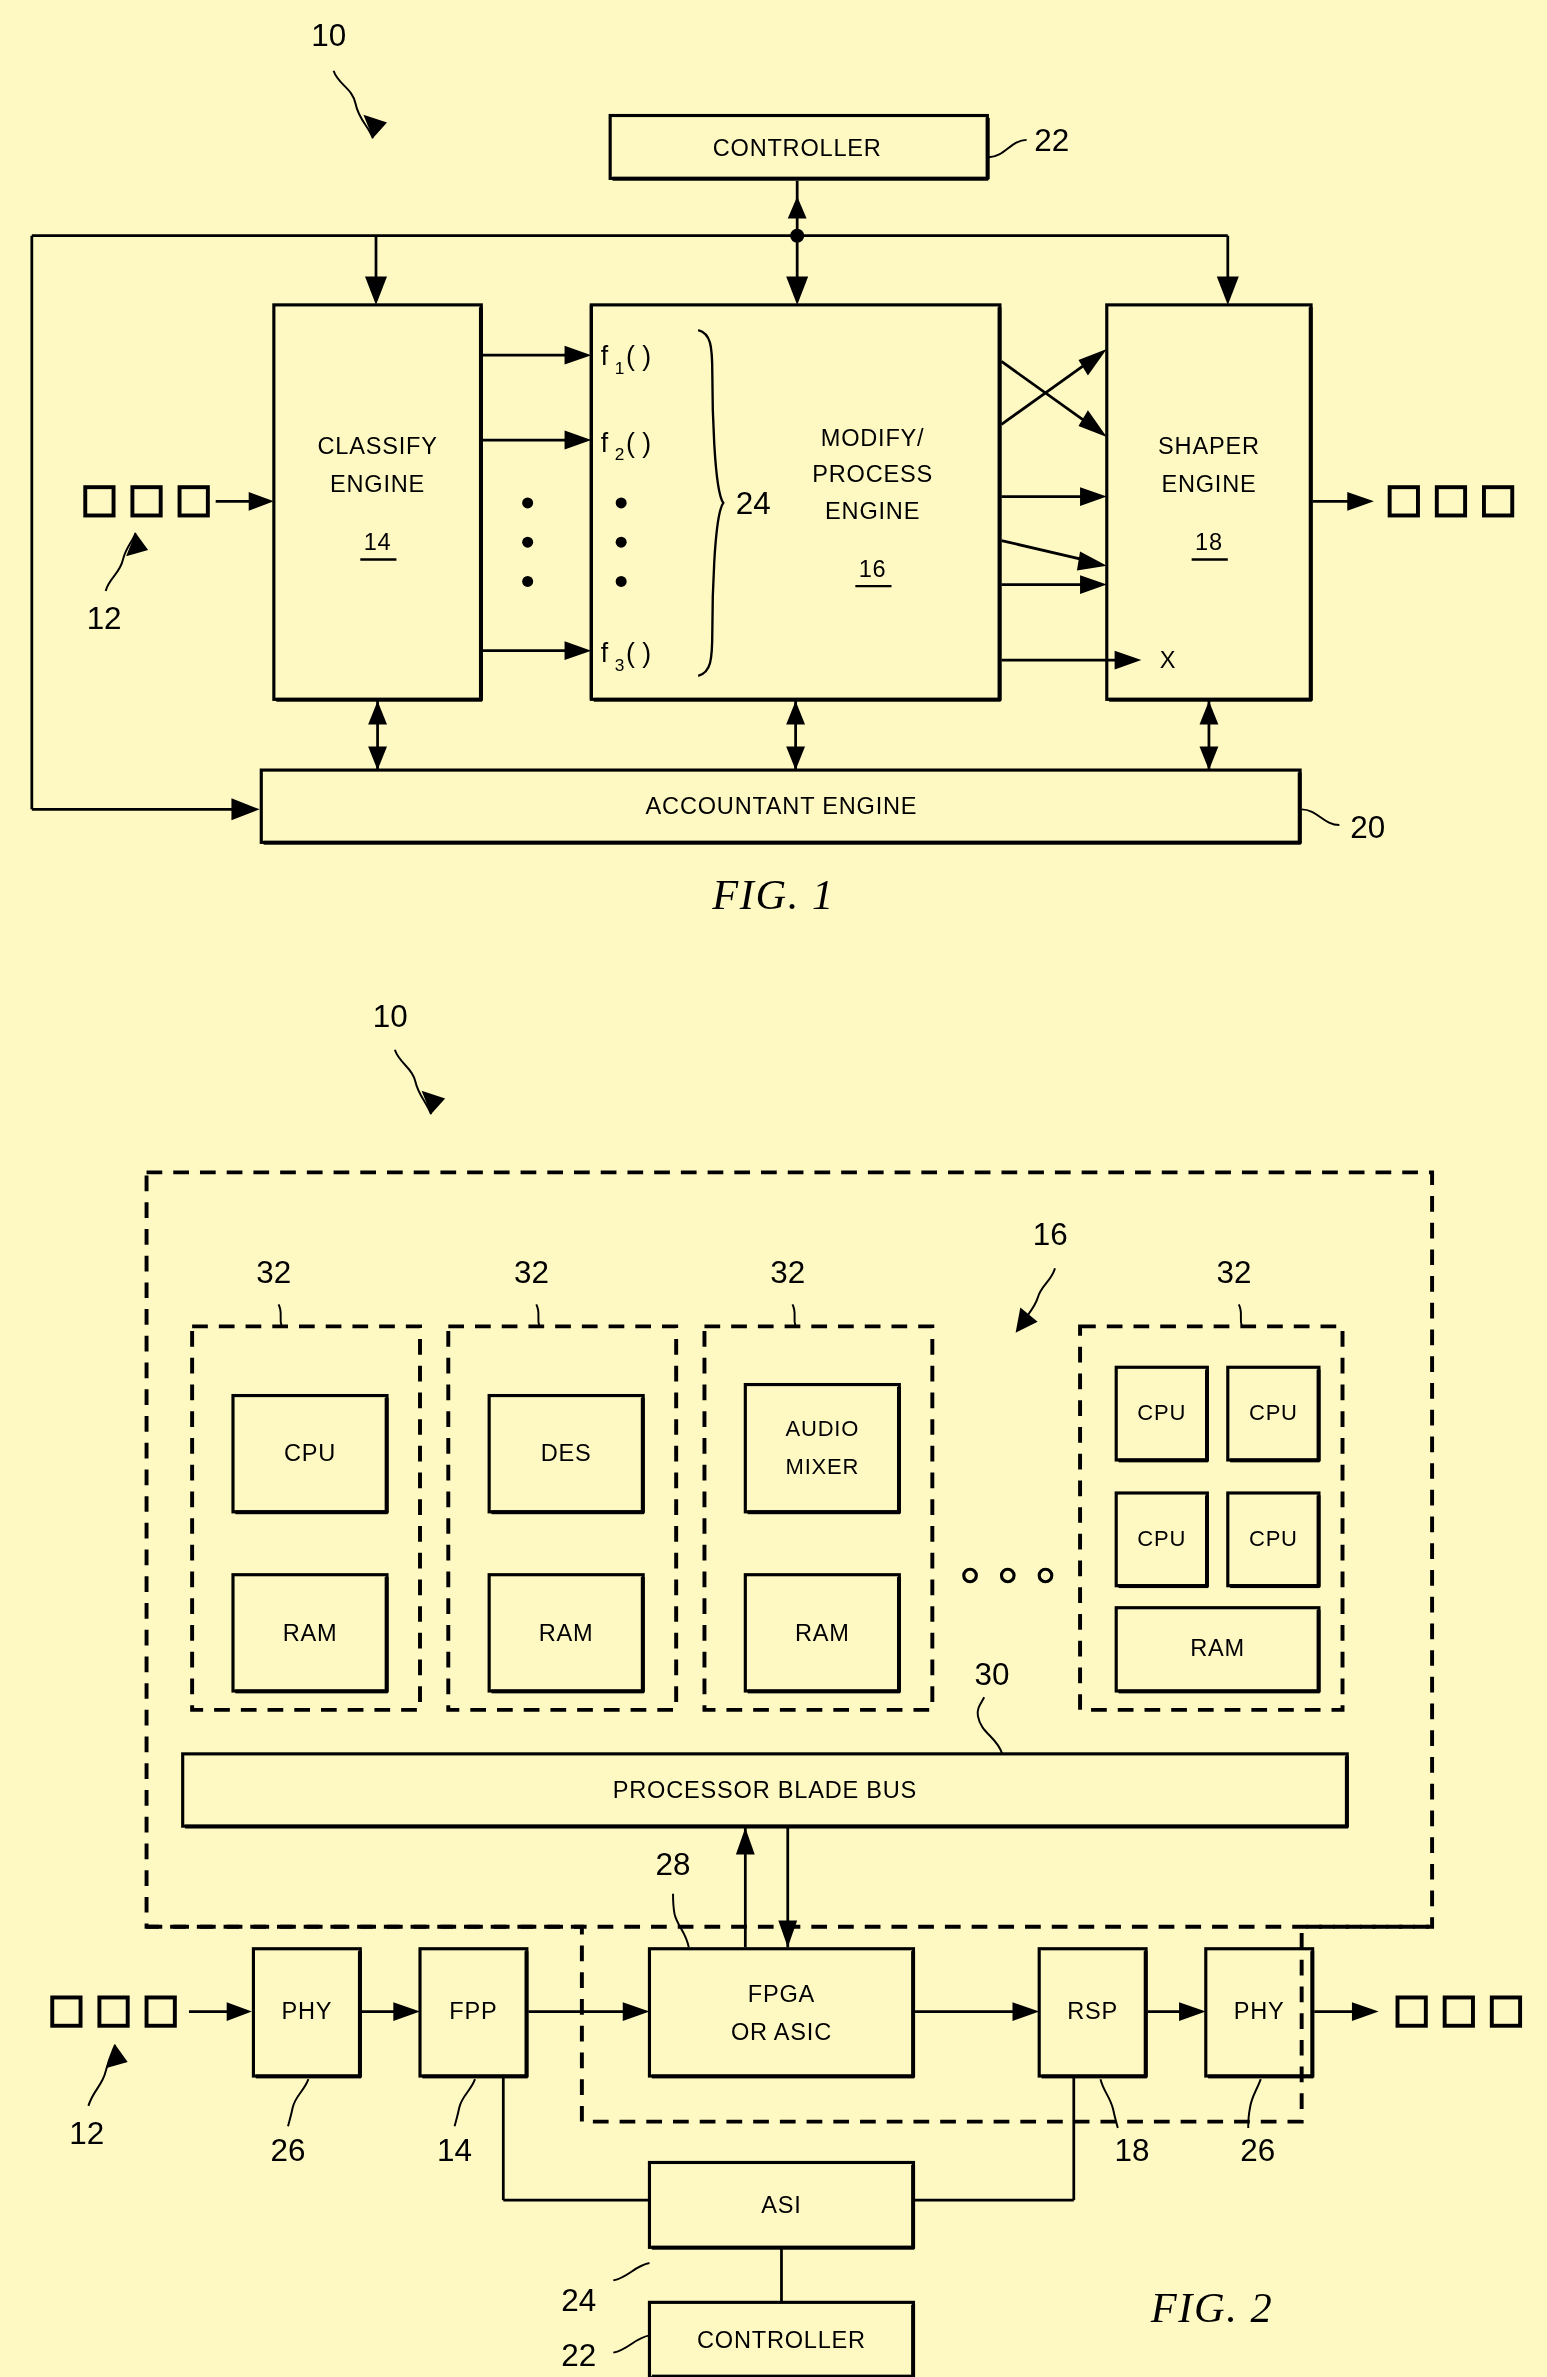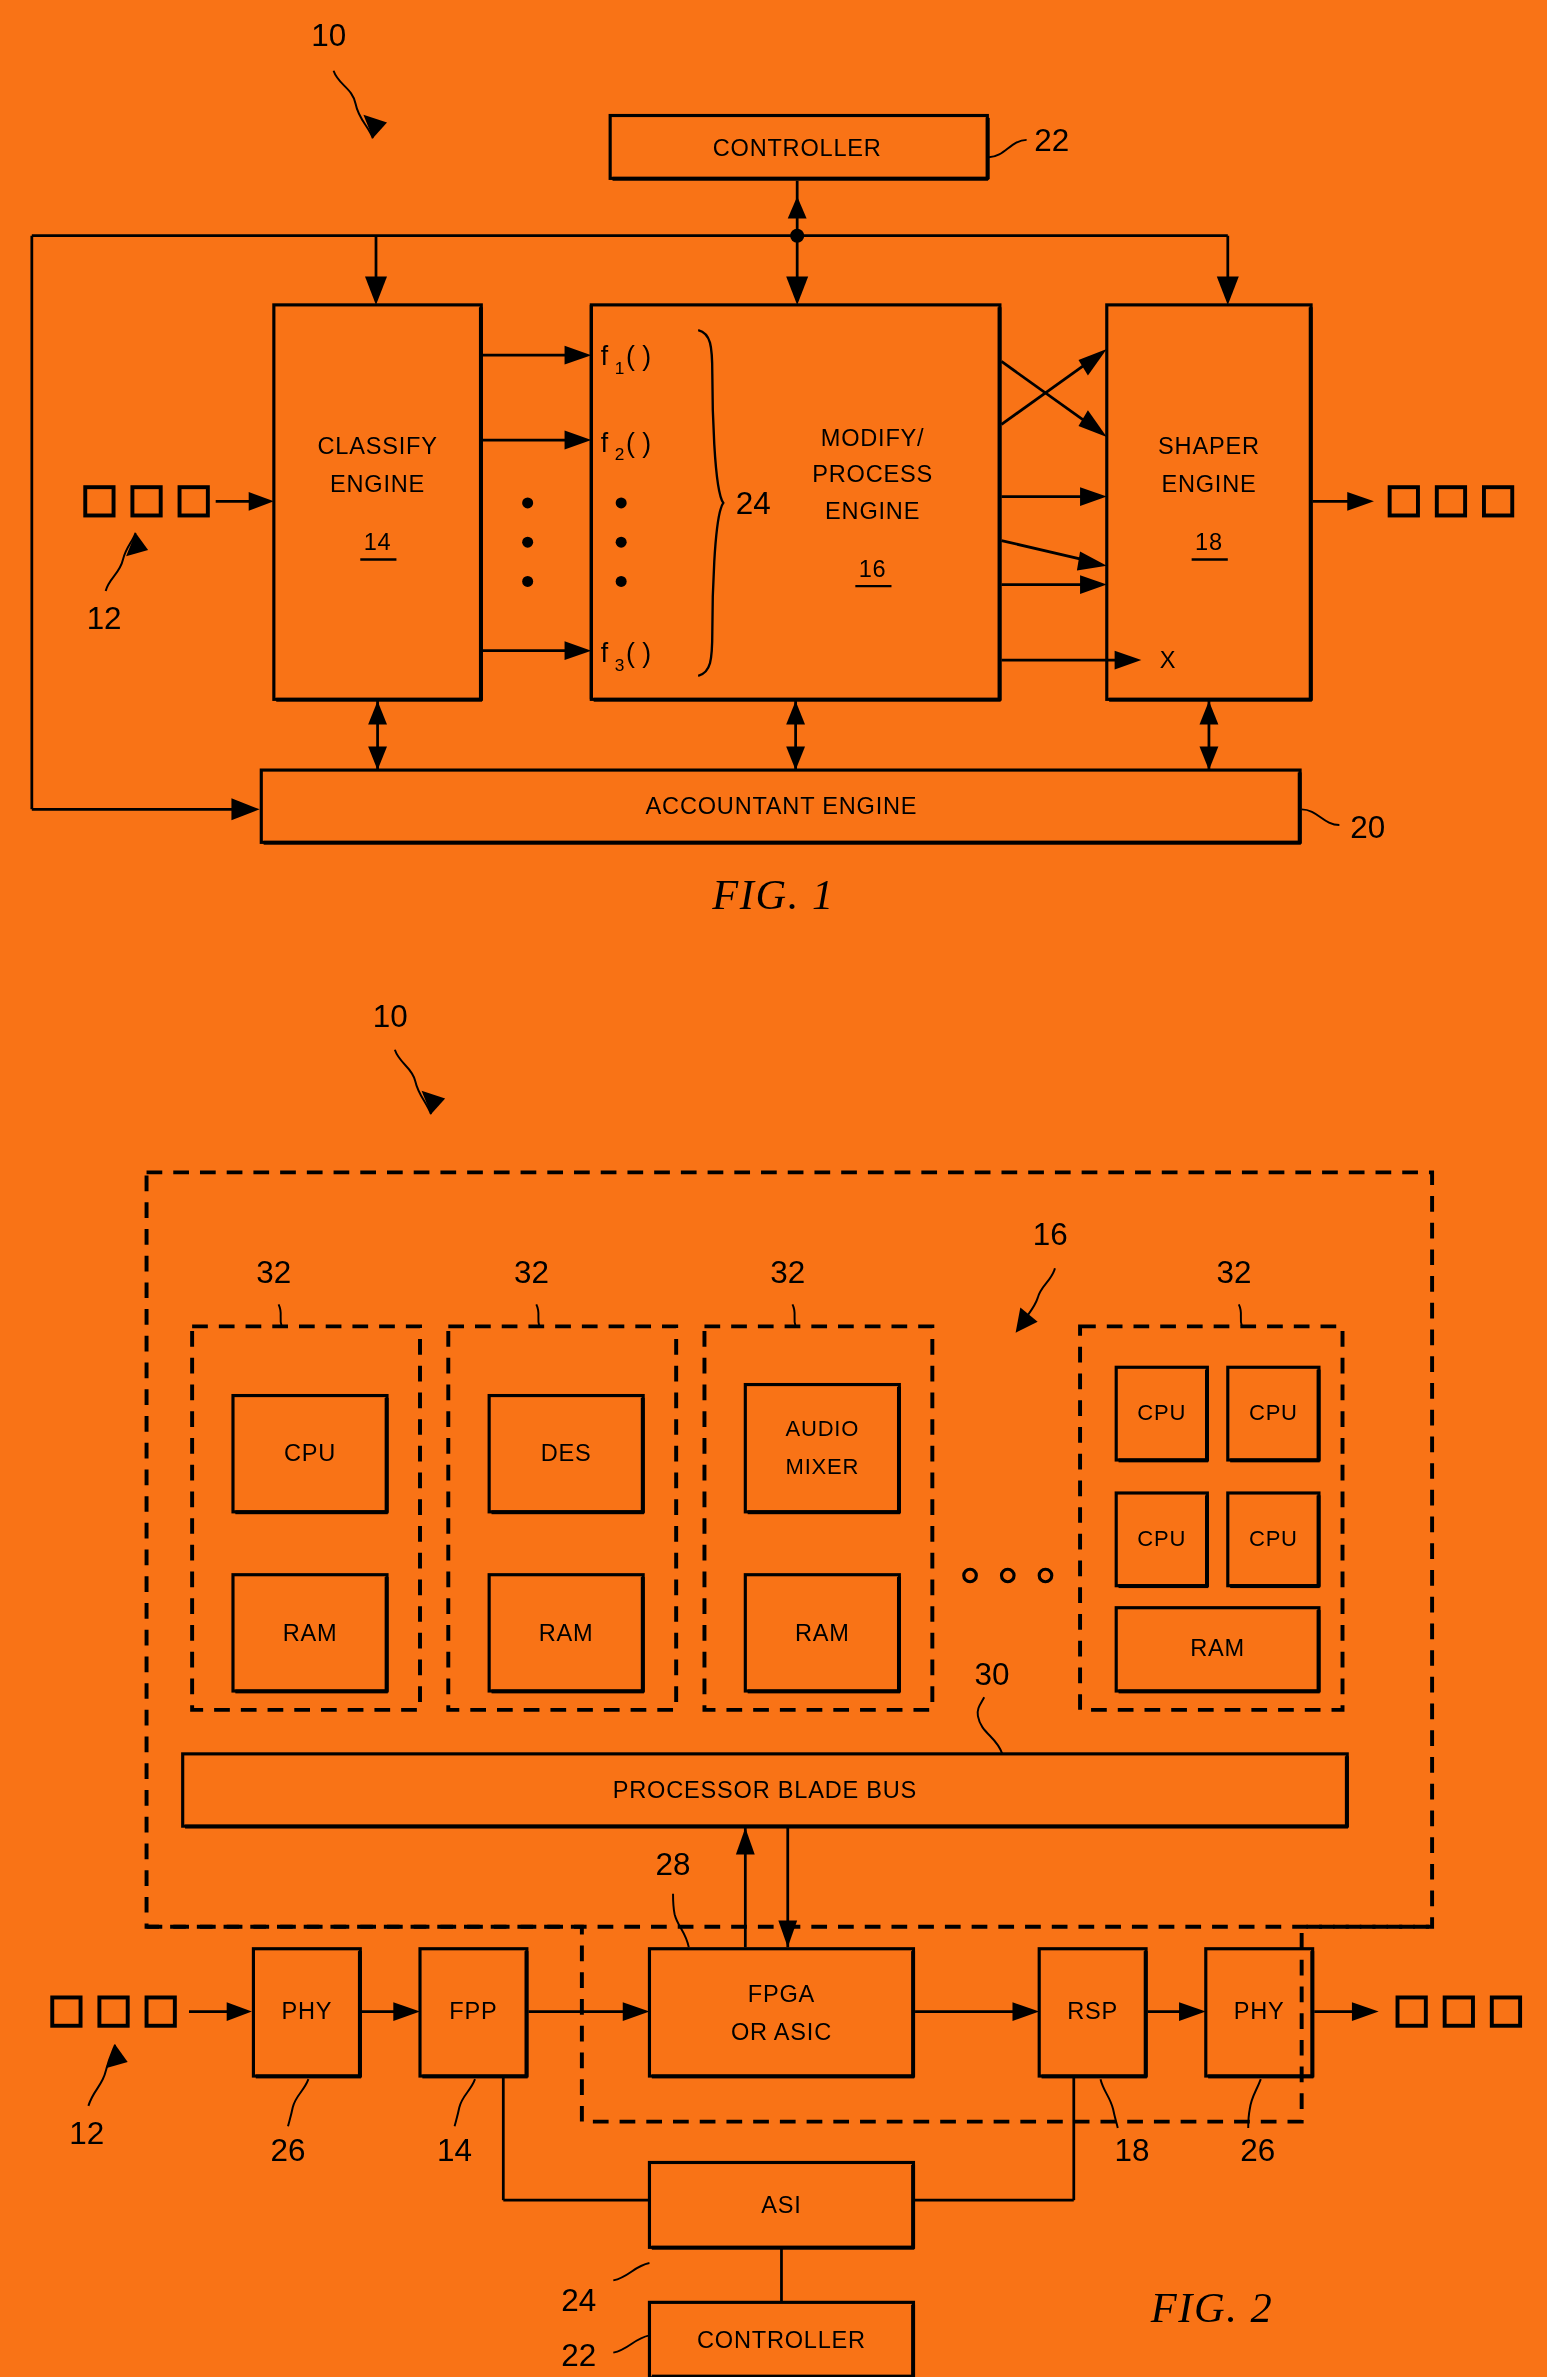--- a/index.html
+++ b/index.html
@@ -2,21 +2,21 @@
 <html style="font-size:12.6px"><head>
 <meta charset="utf-8">
 <style>
   html,body{margin:0;padding:0;background:#ffffff;}
   body{
     width:1548px;height:2377px;
     font-family:"Liberation Sans", sans-serif;
     color:#000;
     overflow:hidden;
   }
-  #sheet{position:relative;width:1548px;height:2377px;background:#f97316;}
+  #sheet{position:relative;width:1548px;height:2377px;background:#fef9c3;}
   svg{position:absolute;left:0;top:0;width:1548px;height:2377px;}
   .lbl{
     font-family:"Liberation Sans", sans-serif;
     fill:#000;
     text-anchor:middle;
     dominant-baseline:middle;
   }
   .blocktext{font-size:30px;letter-spacing:1px;}
   .blocktext-sm{font-size:28px;letter-spacing:1px;}
   .refnum{font-size:40px;letter-spacing:0px;}

